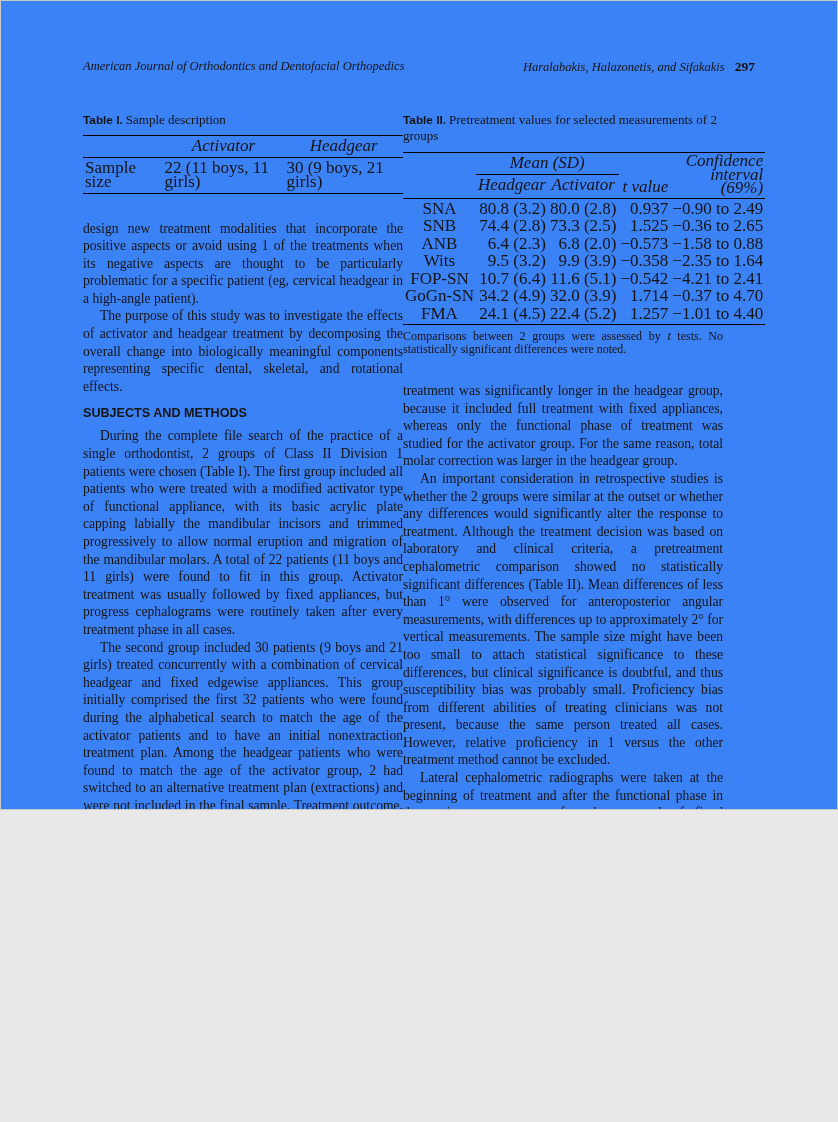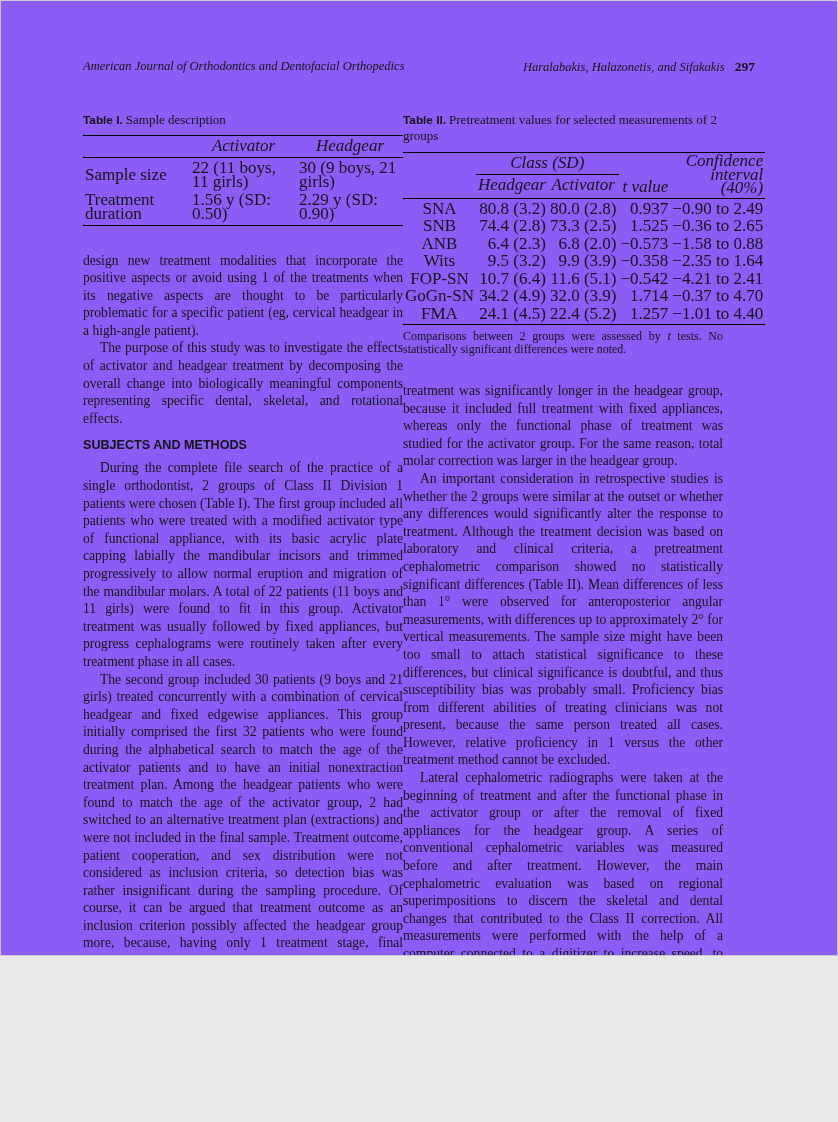--- a/index.html
+++ b/index.html
@@ -1,19 +1,19 @@
 <!DOCTYPE html>
 <html><head>
 <meta charset="utf-8">
 <style>
   html, body { margin: 0; padding: 0; background: #e8e8e8; }
   .page {
-    width: 838px; height: 956px;
+    width: 838px; height: 810px;
     margin: 0 auto;
-    background: #8b5cf6;
+    background: #3b82f6;
     border: 1px solid #c9c9c9;
     box-sizing: border-box;
     padding: 58px 82px 0 82px;
     font-family: "Liberation Serif", "DejaVu Serif", serif;
     color: #141414;
     overflow: hidden;
   }
   
   .page-header {
     display: flex; justify-content: space-between; align-items: flex-start;
@@ -110,25 +110,20 @@
               <tr>
             <th></th>
             <th>Activator</th>
             <th>Headgear</th>
           </tr>
           <tr class="first-data">
             <td class="stubcell">Sample size</td>
             <td>22 (11 boys, 11 girls)</td>
             <td>30 (9 boys, 21 girls)</td>
           </tr>
-          <tr>
-            <td class="stubcell">Treatment duration</td>
-            <td>1.56 y (SD: 0.50)</td>
-            <td>2.29 y (SD: 0.90)</td>
-          </tr>
         </tbody>
           </table>
       </div>
 
       <p class="body-p">design new treatment modalities that incorporate the positive aspects or avoid using 1 of the treatments when its negative aspects are thought to be particularly problematic for a specific patient (eg, cervical headgear in a high-angle patient).</p>
       <p class="body-p indent">The purpose of this study was to investigate the effects of activator and headgear treatment by decomposing the overall change into biologically meaningful components representing specific dental, skeletal, and rotational effects.</p>
 
       <h2 class="section-h">SUBJECTS AND METHODS</h2>
 
       <p class="body-p indent">During the complete file search of the practice of a single orthodontist, 2 groups of Class II Division 1 patients were chosen (Table I). The first group included all patients who were treated with a modified activator type of functional appliance, with its basic acrylic plate capping labially the mandibular incisors and trimmed progressively to allow normal eruption and migration of the mandibular molars. A total of 22 patients (11 boys and 11 girls) were found to fit in this group. Activator treatment was usually followed by fixed appliances, but progress cephalograms were routinely taken after every treatment phase in all cases.</p>
@@ -138,24 +133,24 @@
     <div class="col">
 
       <div class="table-block">
         <p class="tcaption">
           <span class="tlabel">Table II.</span><span>Pretreatment values for selected measurements of 2 groups</span>
         </p>
         <table class="dtable t2">
           <tbody>
               <tr>
             <th class="hb" rowspan="2"></th>
-            <th class="mean-sd" colspan="2">Class (SD)</th>
+            <th class="mean-sd" colspan="2">Mean (SD)</th>
             <th class="hb tval-h" rowspan="2">t value</th>
             <th class="hb ci-head" rowspan="2">Confidence
-interval (40%)</th>
+interval (69%)</th>
           </tr>
           <tr>
             <th class="hb sub">Headgear</th>
             <th class="hb sub">Activator</th>
           </tr>
           <tr class="first-data">
             <td>SNA</td>
             <td>80.8 (3.2)</td>
             <td>80.0 (2.8)</td>
             <td>0.937</td>

